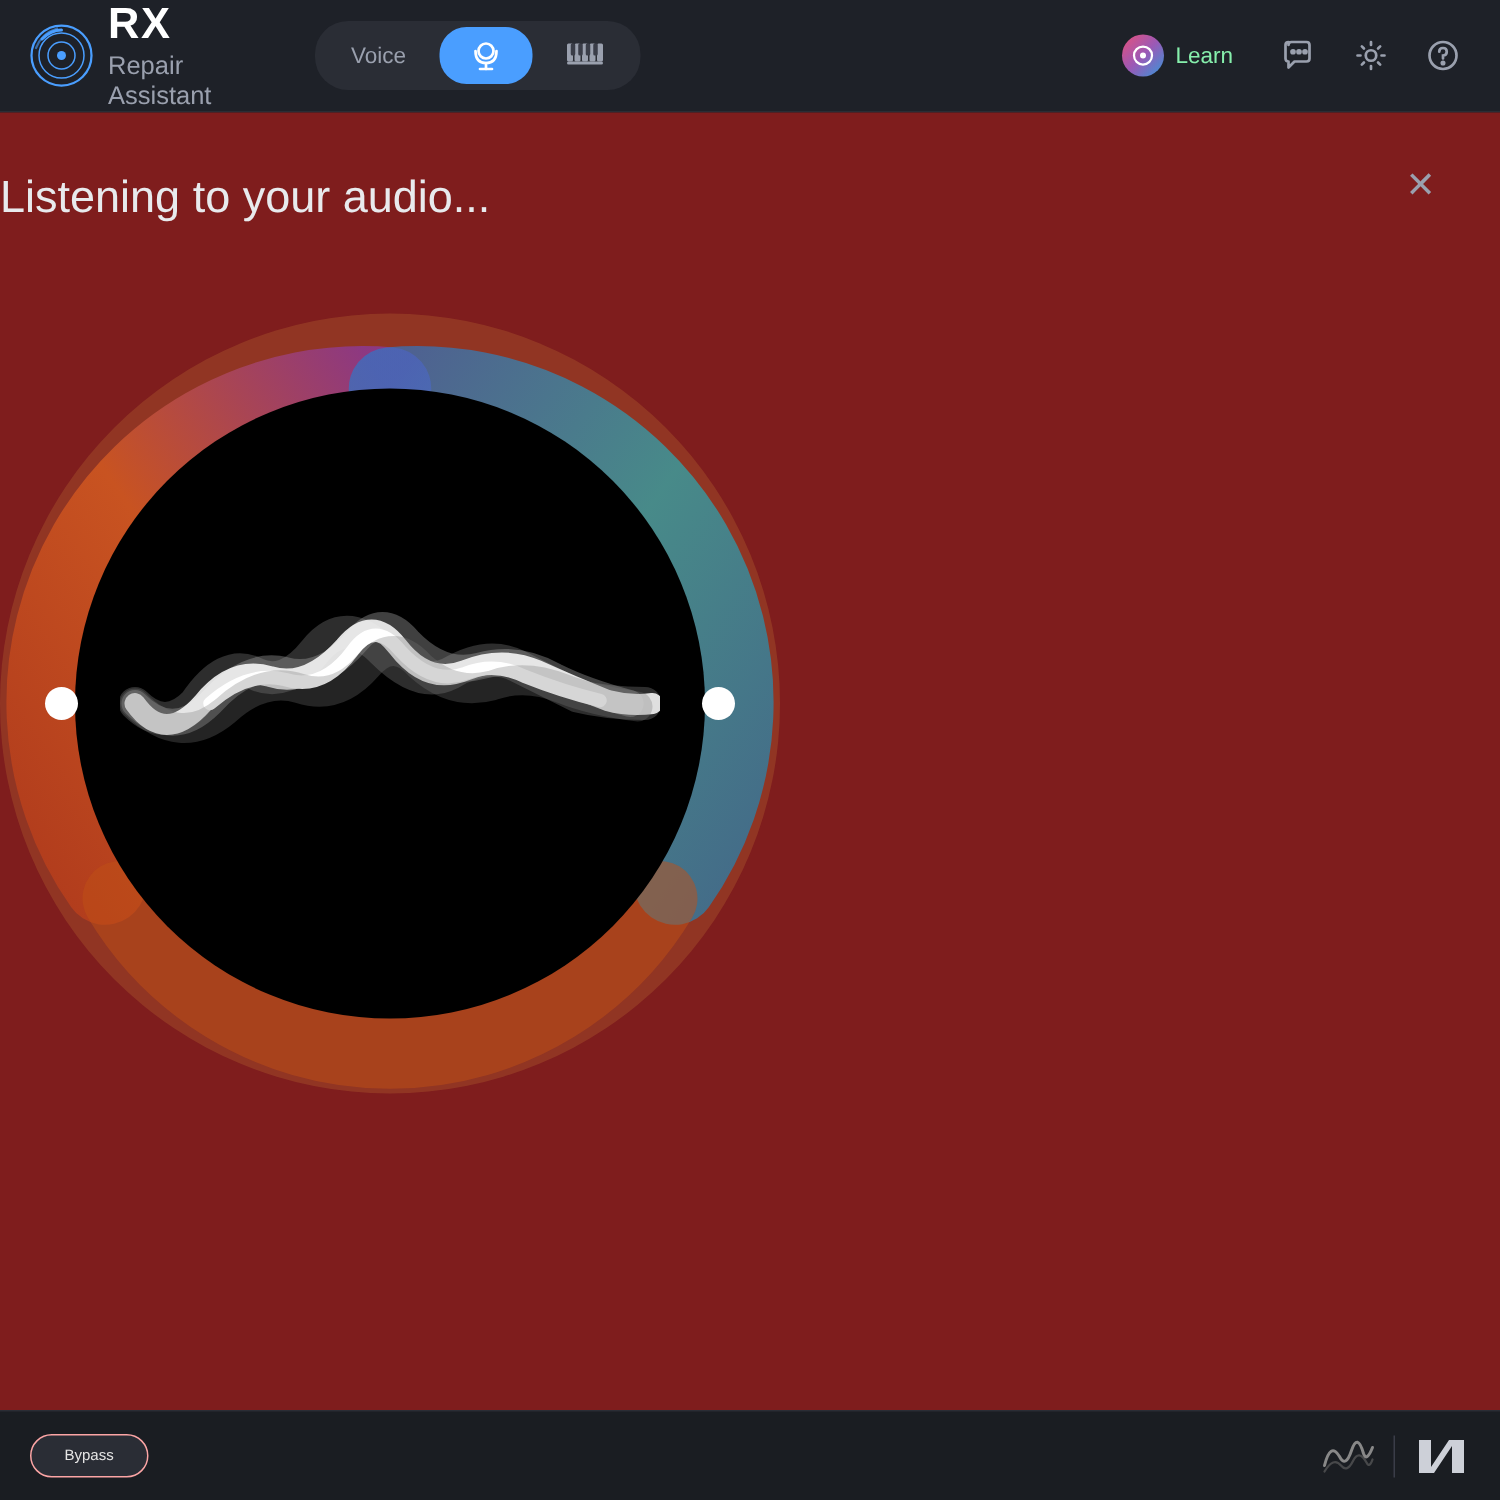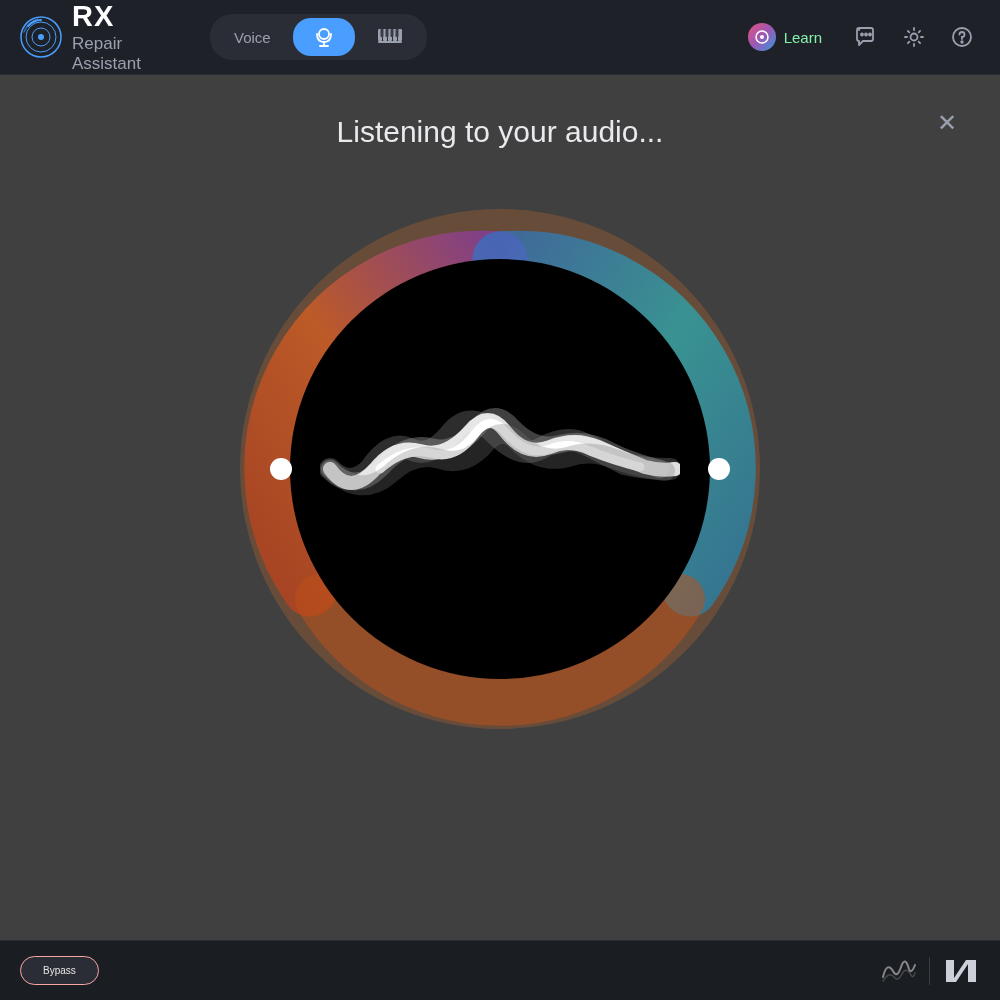--- a/index.html
+++ b/index.html
@@ -124,25 +124,25 @@
       cursor: pointer;
       color: #9aa0ae;
       font-size: 20px;
       border-radius: 6px;
     }
 
     
     .main-content {
       width: 100%;
       height: calc(1000px - 75px - 60px);
-      background: #404040;
+      background: #7f1d1d;
       position: relative;
       display: flex;
       flex-direction: column;
-      align-items: center;
+      align-items: flex-start;
       padding-top: 40px;
     }
 
     .listening-title {
       font-size: 30px;
       font-weight: 400;
       color: #e8eaed;
       margin-bottom: 40px;
       text-align: center;
     }

